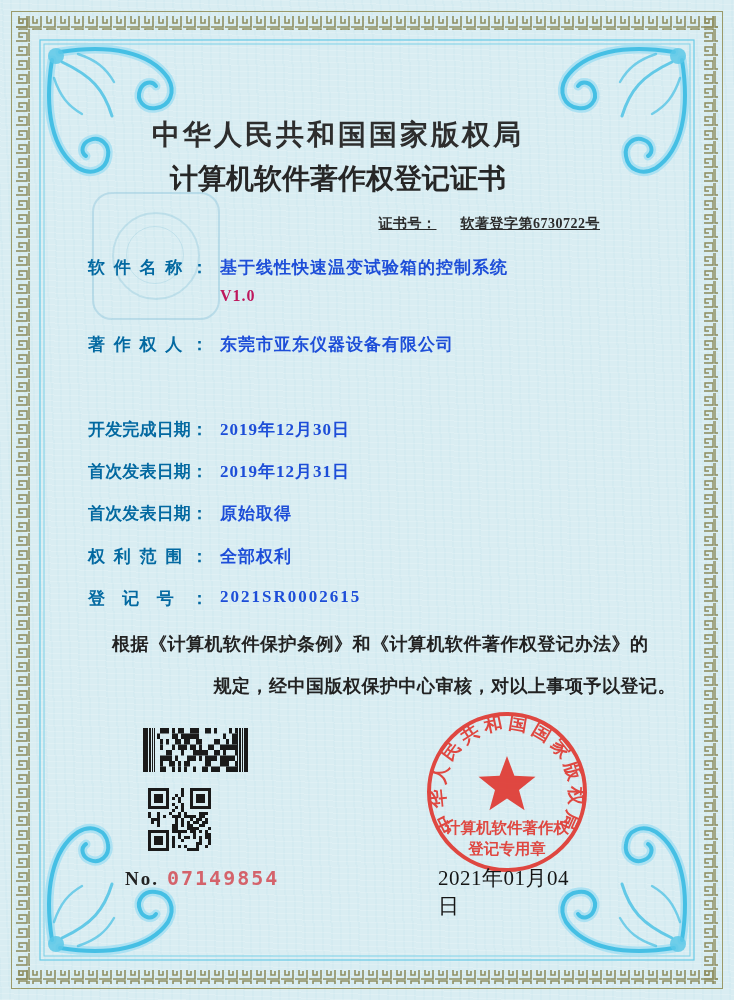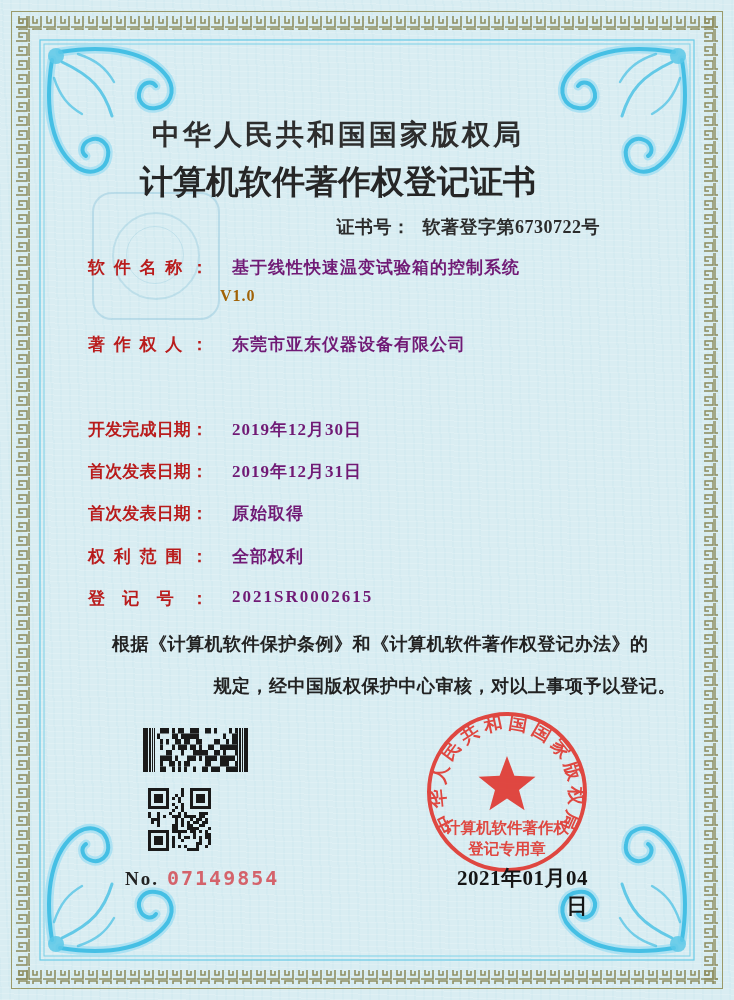--- a/index.html
+++ b/index.html
@@ -27,37 +27,37 @@
     content:"";position:absolute;left:32px;top:32px;width:56px;height:56px;
     border:1px solid rgba(110,180,208,.22);border-radius:50%;
   }
   
   .authority{
     position:absolute;left:48px;top:116px;width:580px;text-align:center;
     font-size:28px;font-weight:700;letter-spacing:3px;color:#2d2d2d;
   }
   .cert-title{
     position:absolute;left:44px;top:160px;width:588px;text-align:center;
-    font-size:33px;font-weight:700;letter-spacing:0px;color:#262626;
+    font-size:28px;font-weight:700;letter-spacing:0px;color:#262626;
   }
   .cert-no-line{
     position:absolute;top:215px;right:134px;
-    font-size:18px;font-weight:700;letter-spacing:.5px;color:#2c2c2c;
-    display:flex;gap:12px;
+    font-size:14px;font-weight:700;letter-spacing:.5px;color:#2c2c2c;
+    display:flex;gap:24px;text-decoration:underline;
   }
   
   .frow{position:absolute;left:88px;font-size:17px;font-weight:600;white-space:nowrap;}
   .flabel{
     display:inline-block;width:120px;vertical-align:top;
-    text-align:justify;text-align-last:justify;color:#b91c1c;
-  }
-  .fvalue{margin-left:12px;letter-spacing:1px;color:#701a75;padding-left:12px;}
+    text-align:justify;text-align-last:justify;color:#0369a1;
+  }
+  .fvalue{margin-left:12px;letter-spacing:1px;color:#1d4ed8;}
   .fvalue2{
     position:absolute;left:220px;top:287px;font-size:16px;font-weight:600;
-    letter-spacing:1px;color:#a16207;
+    letter-spacing:1px;color:#be185d;
   }
   .r0{top:256px;} .r1{top:333px;} .r2{top:418px;} .r3{top:460px;}
   .r4{top:502px;} .r5{top:545px;} .r6{top:587px;}
   .r6 .fvalue{letter-spacing:2px;}
   
   .statement-line{
     position:absolute;left:84px;width:592px;font-size:18px;font-weight:600;
     letter-spacing:.5px;color:#222;white-space:nowrap;
   }
   .s1{top:632px;text-indent:28px;} .s2{top:674px;text-align:right;}
@@ -67,22 +67,22 @@
   
   .serial{position:absolute;left:125px;top:866px;font-size:19px;white-space:nowrap;}
   .serial .prefix{color:#222;letter-spacing:2px;font-weight:600;}
   .serial .number{
     font-family:"DejaVu Sans Mono","Liberation Mono",monospace;
     color:#d4636b;font-size:20px;letter-spacing:2px;margin-left:8px;font-weight:600;
   }
   
   .seal{position:absolute;left:421px;top:706px;width:172px;height:172px;opacity:.92;}
   .issue-date{
-    position:absolute;left:438px;top:864px;width:150px;text-align:right;
-    font-size:21px;font-weight:700;letter-spacing:.5px;color:#151515;z-index:5;
+    position:absolute;left:438px;top:864px;width:150px;text-align:left;
+    font-size:21px;font-weight:400;letter-spacing:.5px;color:#151515;z-index:5;
   }
 </style>
 </head>
 <body>
 
 <div class="page">
 
   <svg class="border-svg" width="734" height="1000" viewBox="0 0 734 1000">
     <defs>
       <pattern id="meanderH" width="14" height="14" patternUnits="userSpaceOnUse">

